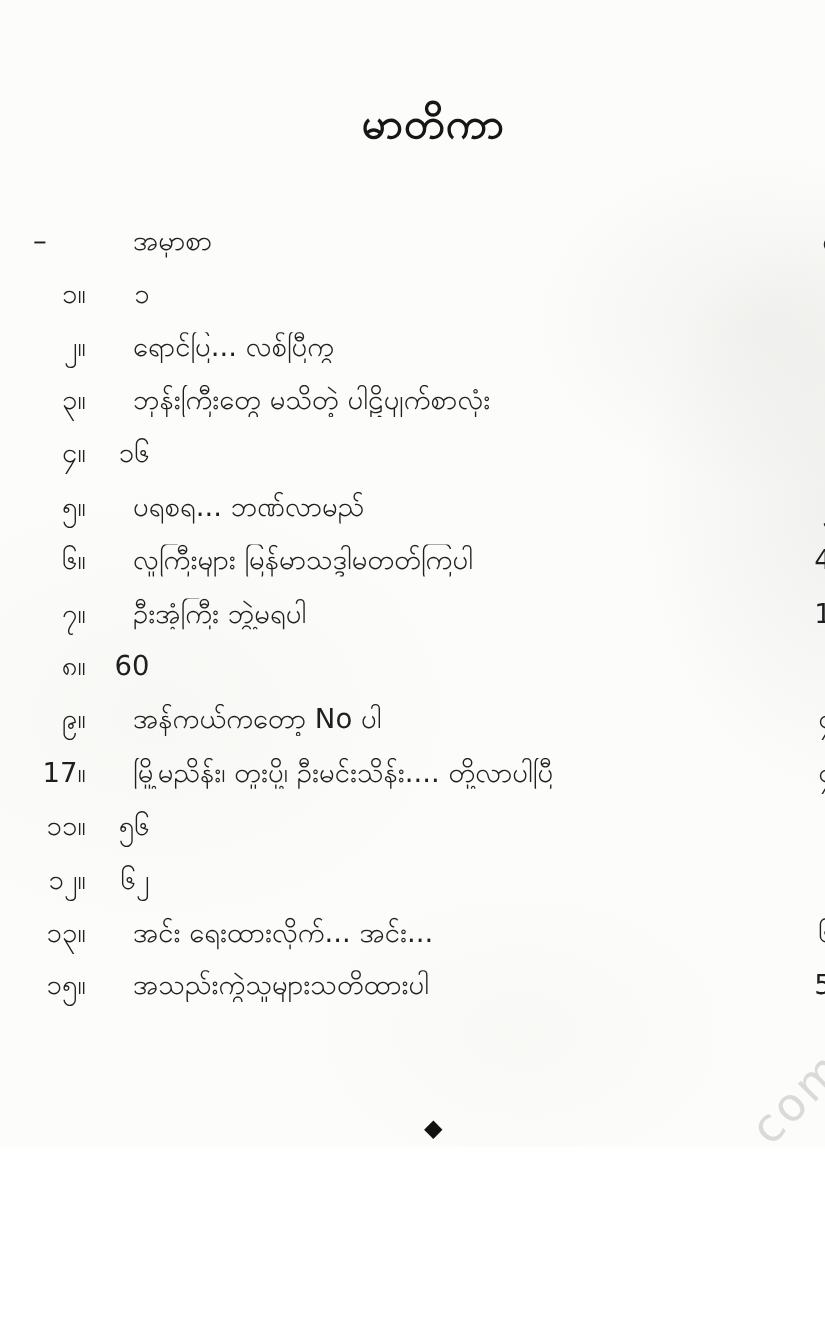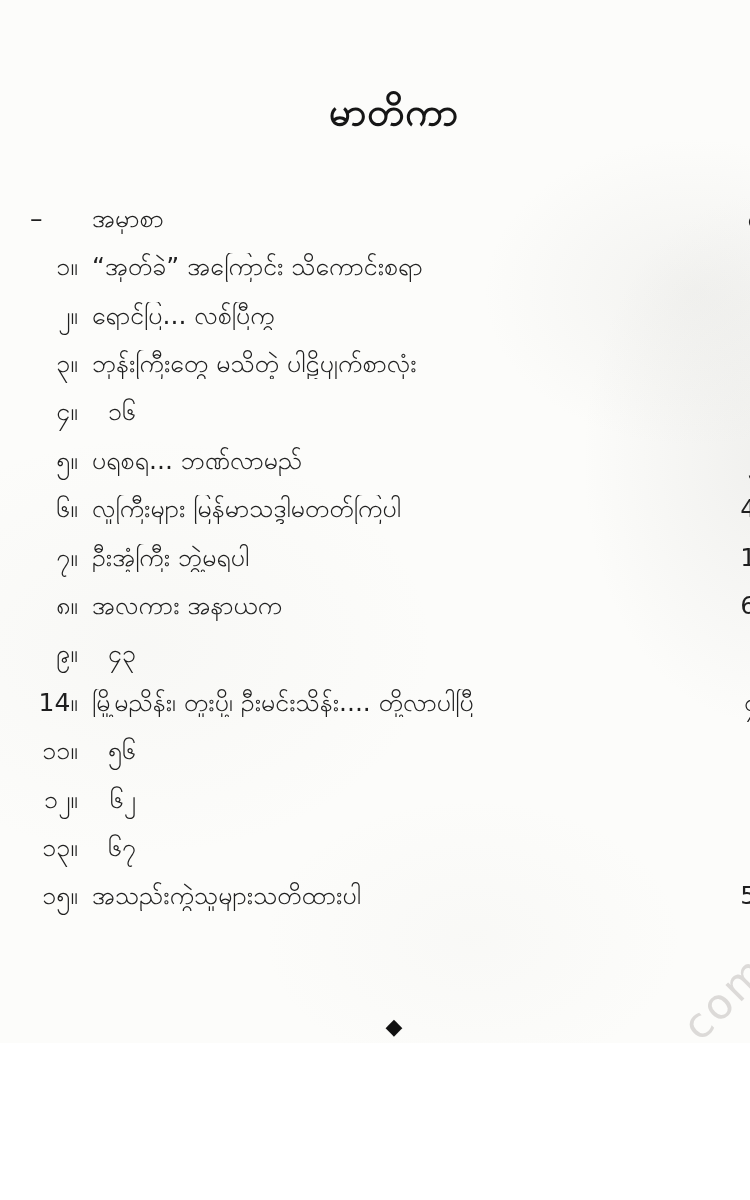--- a/index.html
+++ b/index.html
@@ -49,20 +49,21 @@
     width: 64px;
     flex: 0 0 64px;
     text-align: right;
     padding-right: 14px;
     box-sizing: border-box;
   }
   .toc-row.preface .num { text-align: left; padding-left: 2px; }
   .toc-row .title {
     flex: 1 1 auto;
     overflow: hidden;
+    margin-left: 29px;
   }
   .toc-row .pg {
     flex: 0 0 auto;
     min-width: 44px;
     text-align: right;
   }
   .divider {
     position: absolute;
     top: 1014px; left: 0; right: 0;
     text-align: center;
@@ -98,21 +99,20 @@
 
   <div class="toc" id="toc-list">
   <div class="toc-row preface">
     <span class="num">–</span>
     <span class="title">အမှာစာ</span>
     <span class="pg">က</span>
   </div>
 
   <div class="toc-row">
     <span class="num">၁။</span>
-    <span class="title">“အုတ်ခဲ” အကြောင်း သိကောင်းစရာ</span>
     <span class="pg">၁</span>
   </div>
 
   <div class="toc-row">
     <span class="num">၂။</span>
     <span class="title">ရောင်ပြ... လစ်ပြီကွ</span>
     <span class="pg">၃</span>
   </div>
 
   <div class="toc-row">
@@ -139,47 +139,48 @@
   </div>
 
   <div class="toc-row">
     <span class="num">၇။</span>
     <span class="title">ဦးအံ့ကြီး ဘွဲ့မရပါ</span>
     <span class="pg">18</span>
   </div>
 
   <div class="toc-row">
     <span class="num">၈။</span>
-    <span class="title">အလကား အနာယက</span>
     <span class="pg">60</span>
   </div>
 
   <div class="toc-row">
     <span class="num">၉။</span>
+    <span class="title">အန်ကယ်ကတော့ No ပါ</span>
     <span class="pg">၄၃</span>
   </div>
 
   <div class="toc-row">
-    <span class="num">14။</span>
+    <span class="num">17။</span>
     <span class="title">မြို့မညိန်း၊ တူးပို့၊ ဦးမင်းသိန်း.... တို့လာပါပြီ</span>
     <span class="pg">၄၉</span>
   </div>
 
   <div class="toc-row">
     <span class="num">၁၁။</span>
     <span class="pg">၅၆</span>
   </div>
 
   <div class="toc-row">
     <span class="num">၁၂။</span>
     <span class="pg">၆၂</span>
   </div>
 
   <div class="toc-row">
     <span class="num">၁၃။</span>
+    <span class="title">အင်း ရေးထားလိုက်... အင်း...</span>
     <span class="pg">၆၇</span>
   </div>
 
 
   <div class="toc-row">
     <span class="num">၁၅။</span>
     <span class="title">အသည်းကွဲသူများသတိထားပါ</span>
     <span class="pg">53</span>
   </div>
 </div>

